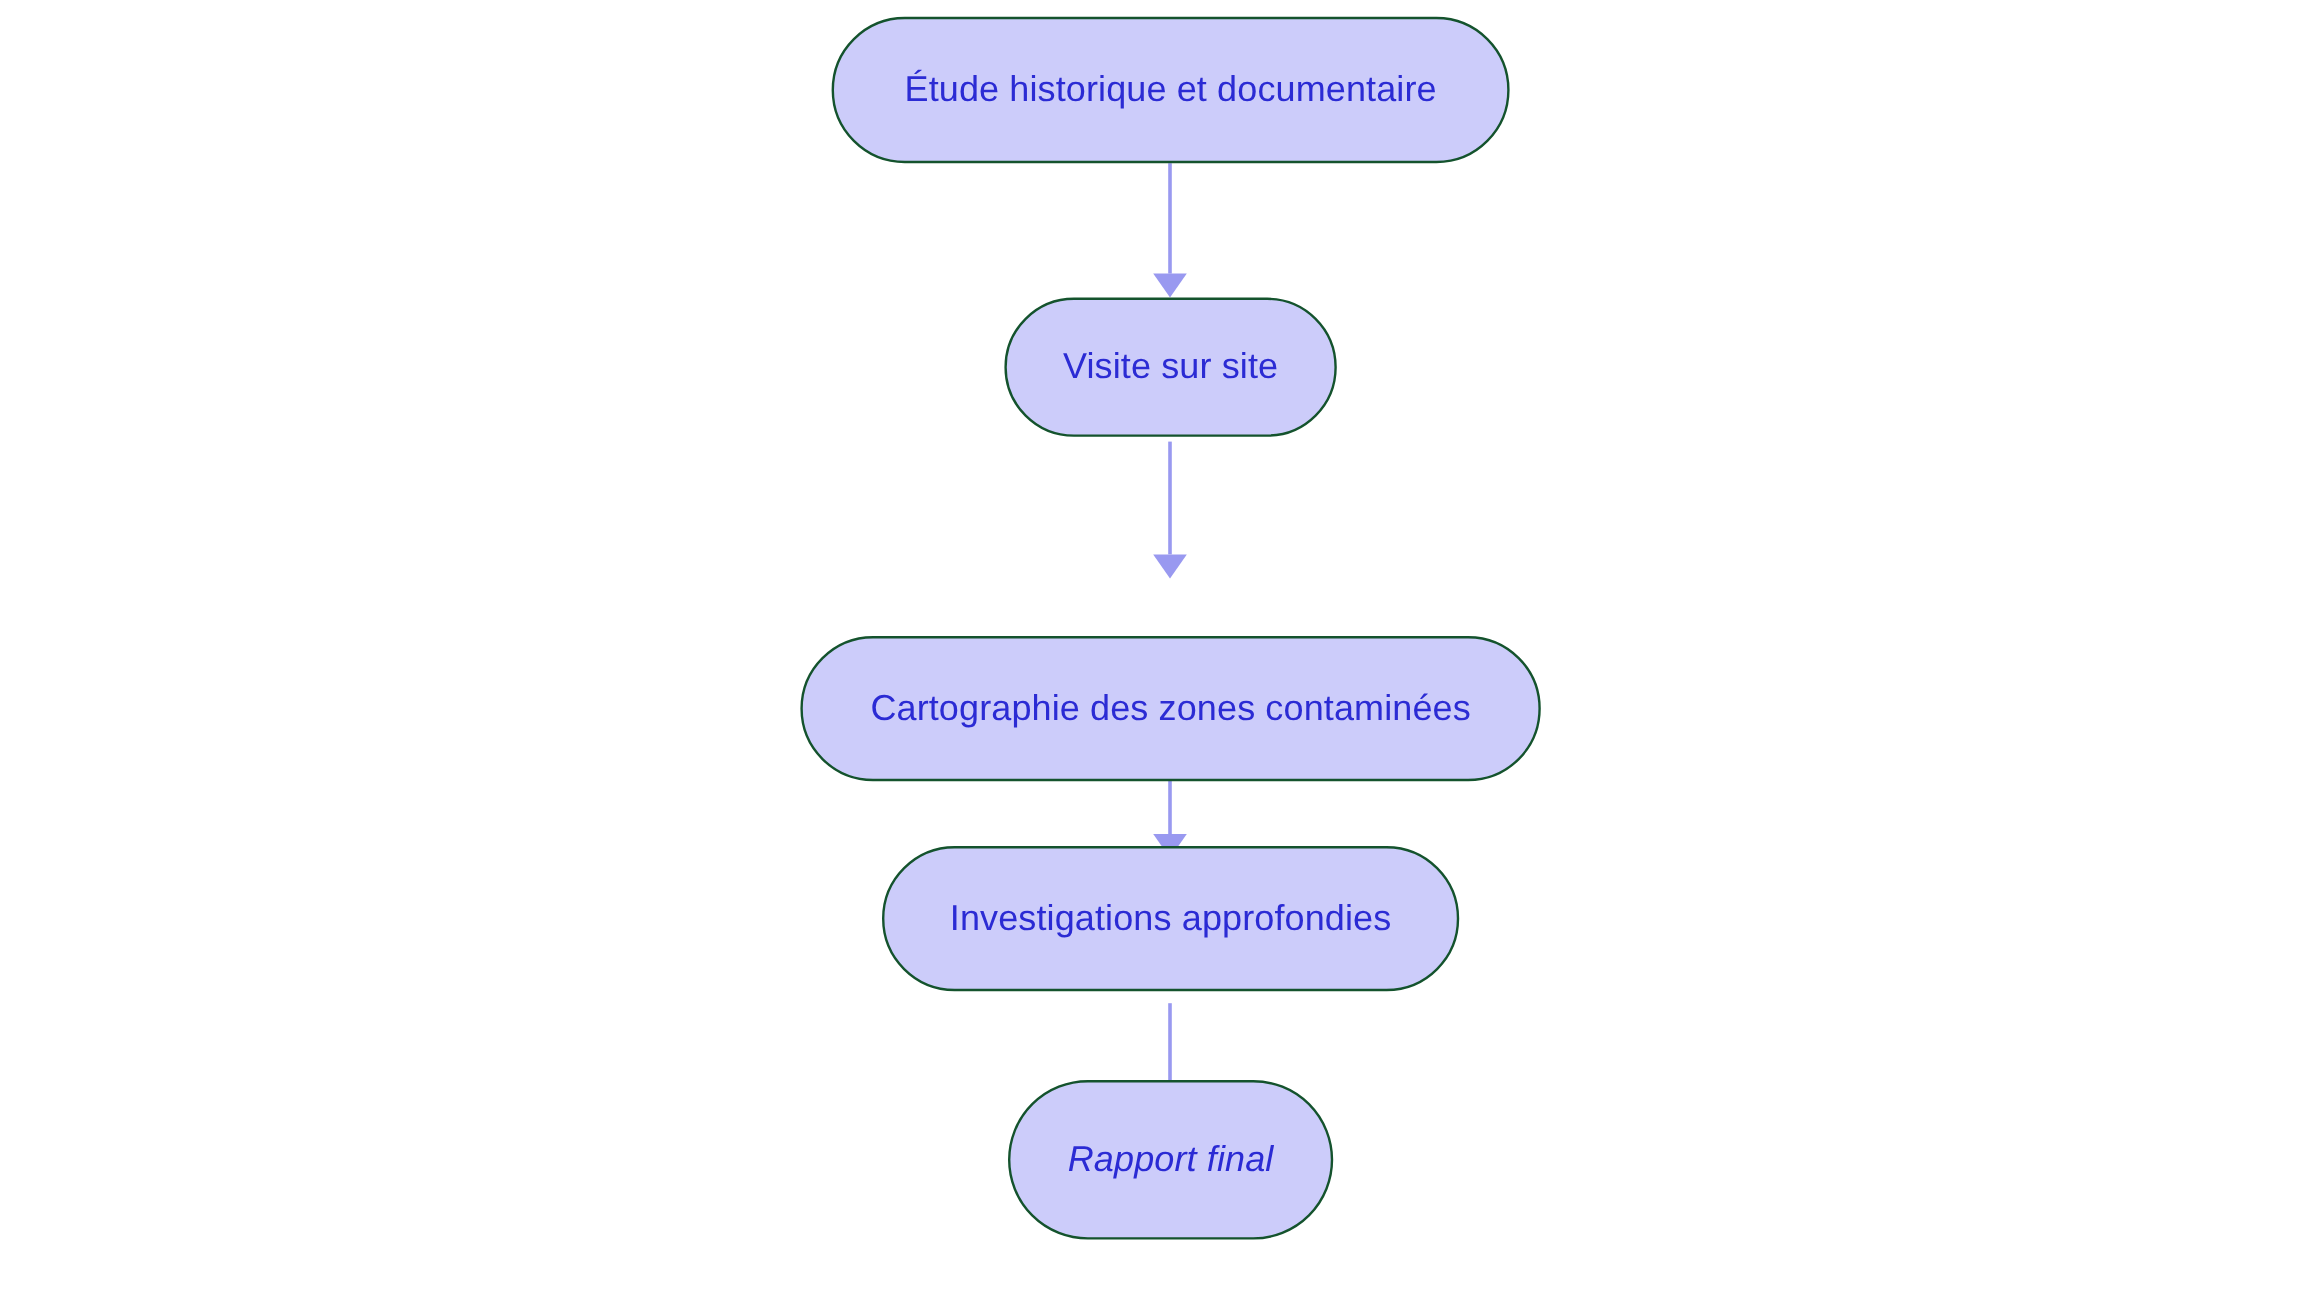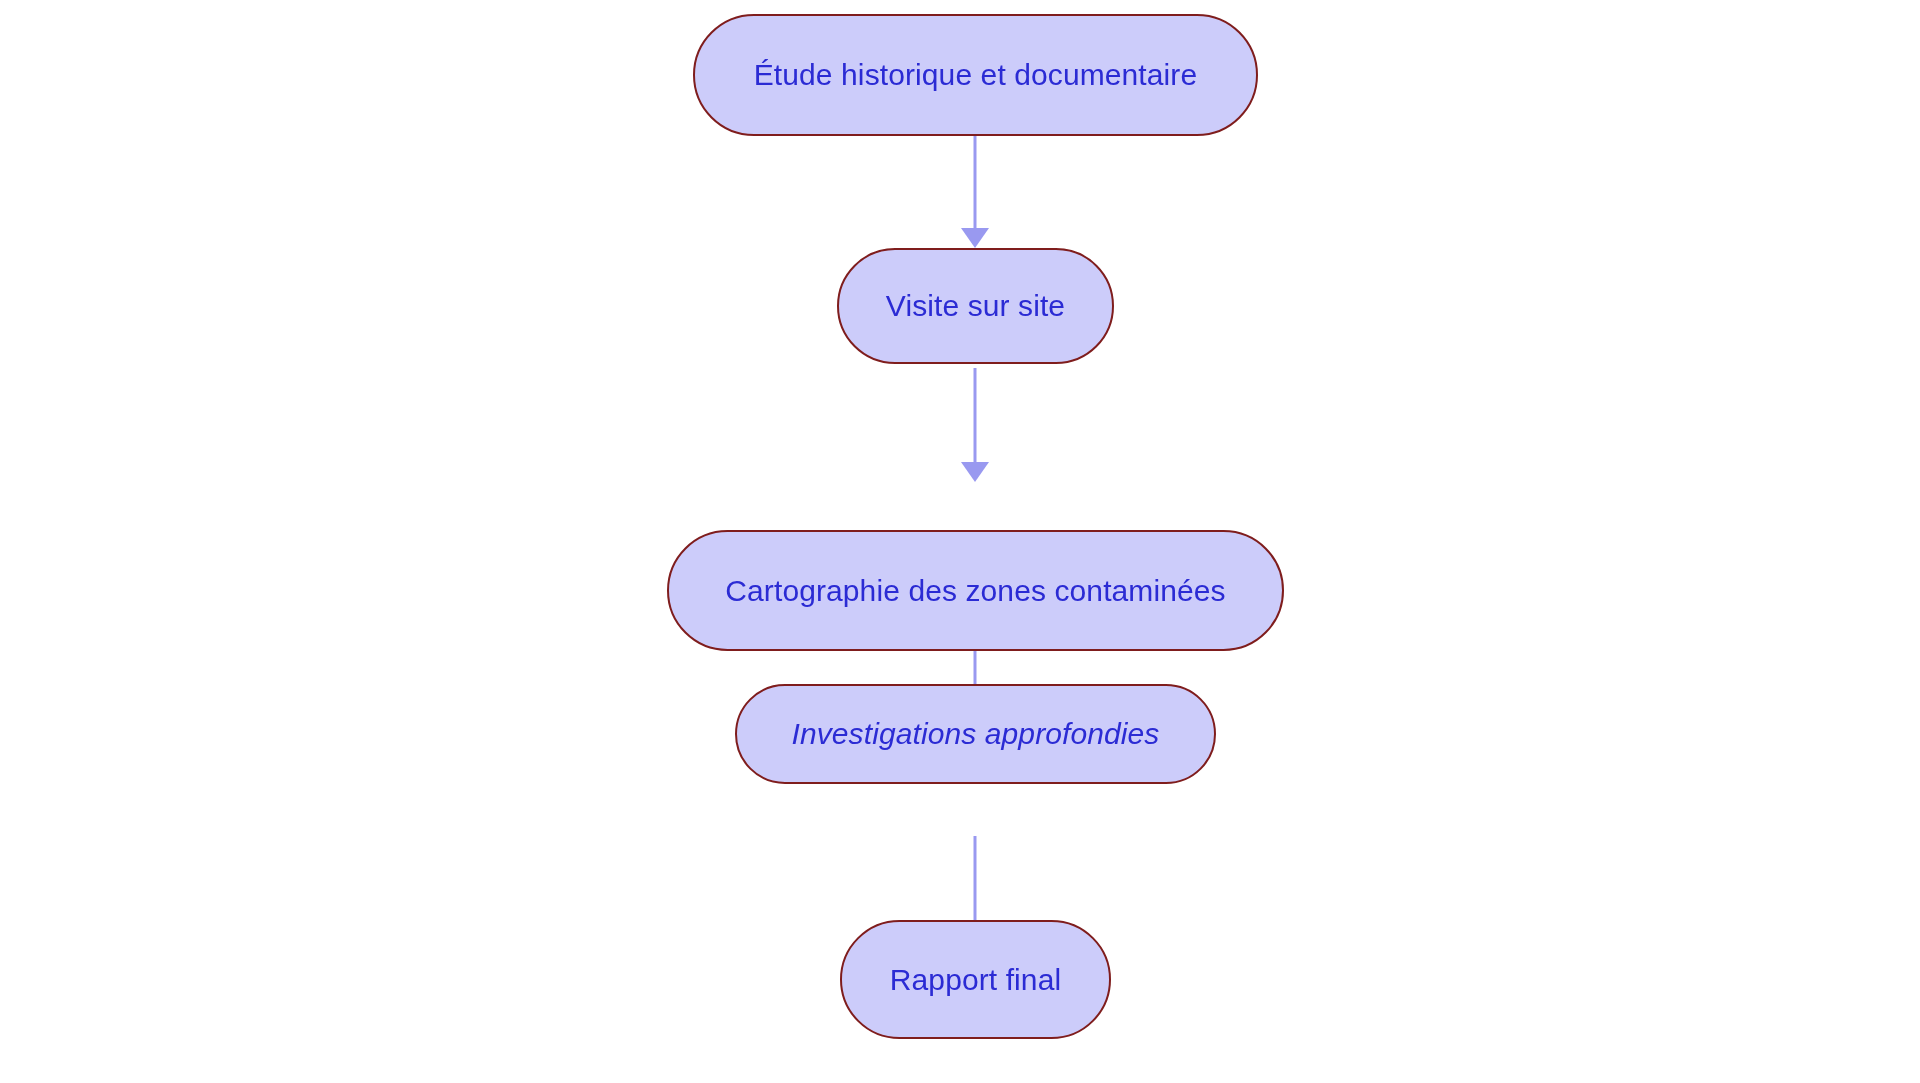--- a/index.html
+++ b/index.html
@@ -23,41 +23,41 @@
   }
 
   
   .node {
     position: absolute;
     box-sizing: border-box;
     display: flex;
     align-items: center;
     justify-content: center;
     background: #ccccfa;
-    border: 2px solid #7f1d1d;
+    border: 2px solid #14532d;
     border-radius: 9999px;
     color: #2b2bd4;
     font-size: 30px;
     font-weight: 400;
     letter-spacing: 0.1px;
     white-space: nowrap;
     line-height: 1;
   }
   .node-label {
     display: block;
     padding: 0 6px;
     color: #2b2bd4;
   }
 
   
   #node-1 { left: 693px;  top: 14px;   width: 565px; height: 122px; }
   #node-2 { left: 837px;  top: 248px;  width: 277px; height: 116px; }
   #node-3 { left: 667px;  top: 482px;  width: 617px; height: 121px; margin-top: 48px; }
-  #node-4 { left: 735px;  top: 684px;  width: 481px; height: 100px; font-style: italic; }
-  #node-5 { left: 840px;  top: 920px;  width: 271px; height: 119px; }
+  #node-4 { left: 735px;  top: 705px;  width: 481px; height: 121px; }
+  #node-5 { left: 840px;  top: 900px;  width: 271px; height: 133px; font-style: italic; }
 
   
   .connector {
     position: absolute;
     left: 0;
     top: 0;
     width: 1920px;
     height: 1083px;
     pointer-events: none;
   }

